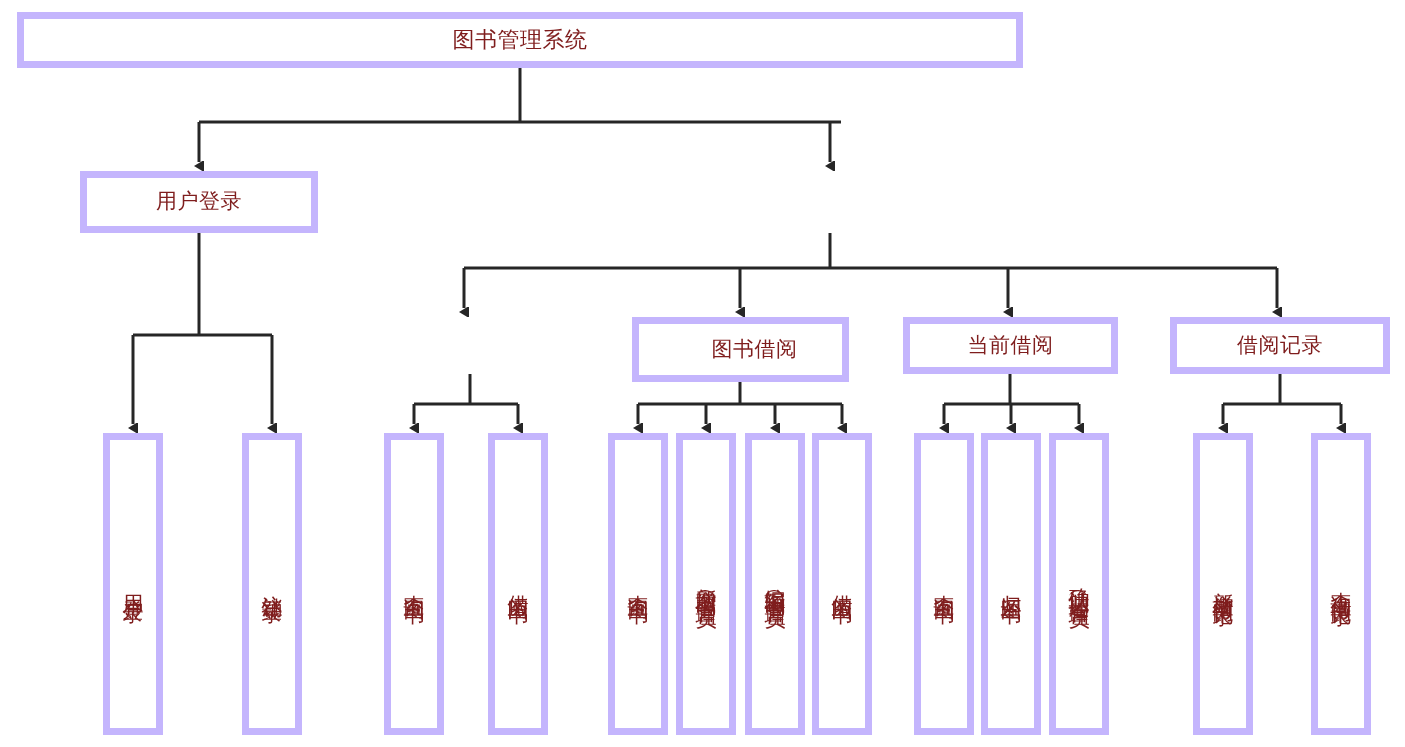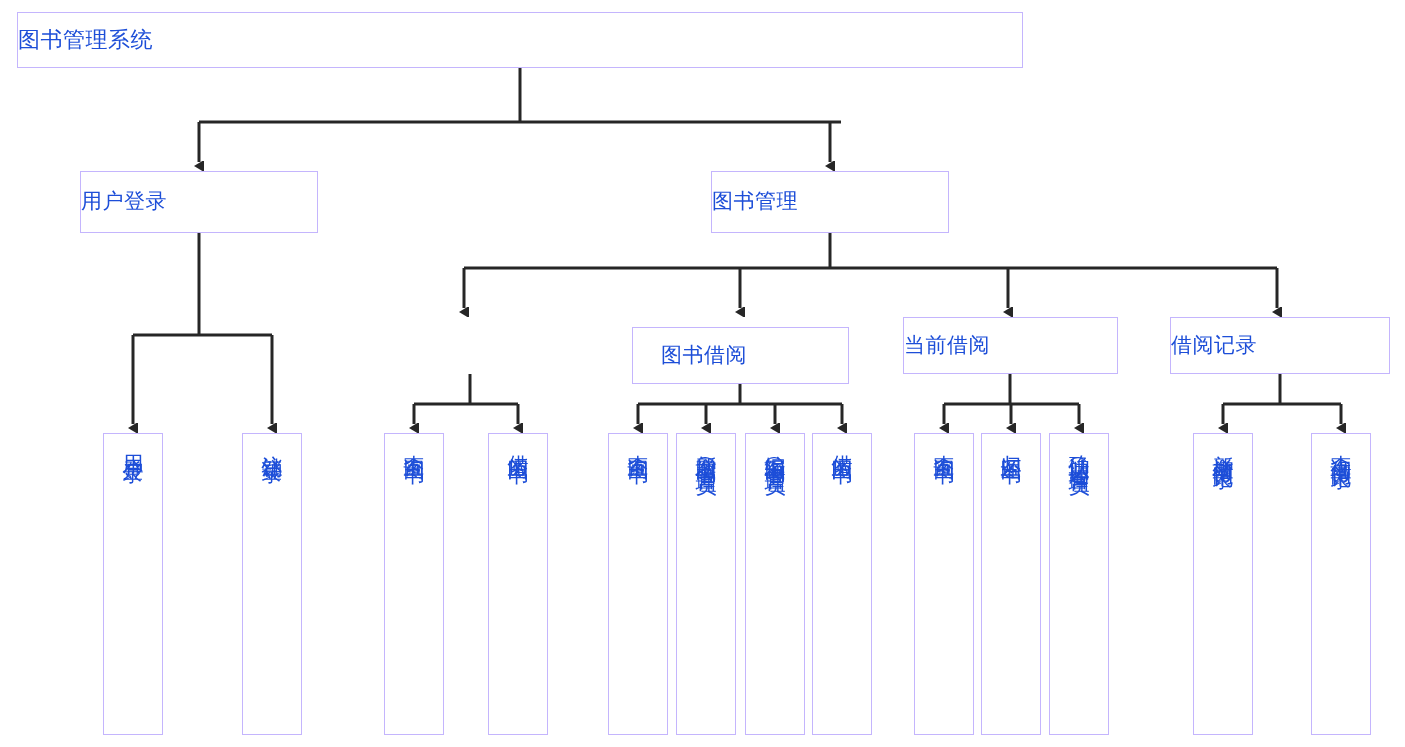--- a/index.html
+++ b/index.html
@@ -19,25 +19,26 @@
     position: absolute;
     left: 0;
     top: 0;
     width: 1405px;
     height: 747px;
     pointer-events: none;
   }
   .node {
     position: absolute;
     box-sizing: border-box;
-    border: 1px solid #c4b5fd;
+    border: 7px solid #c4b5fd;
     background: #ffffff;
     display: flex;
     align-items: center;
-    color: #1d4ed8;
+    justify-content: center;
+    color: #7f1d1d;
   }
   .node.horiz {
     font-size: 21px;
     letter-spacing: 0.5px;
     line-height: 1.2;
   }
   .node.root {
     font-size: 22px;
   }
   .node.vert {
@@ -119,25 +120,22 @@
     </g>
   </svg>
 
   <div class="node horiz root" style="left:17px; top:12px; width:1006px; height:56px;">
     <span class="label">图书管理系统</span>
   </div>
 
   <div class="node horiz" style="left:80px; top:171px; width:238px; height:62px;">
     <span class="label">用户登录</span>
   </div>
-  <div class="node horiz" style="left:711px; top:171px; width:238px; height:62px;">
-    <span class="label">图书管理</span>
-  </div>
 
-  <div class="node horiz" style="left:632px; top:327px; width:217px; height:57px;padding-left:28px;">
+  <div class="node horiz" style="left:632px; top:317px; width:217px; height:65px;padding-left:28px;">
     <span class="label">图书借阅</span>
   </div>
   <div class="node horiz" style="left:1170px; top:317px; width:220px; height:57px;">
     <span class="label">借阅记录</span>
   </div>
   <div class="node horiz" style="left:903px; top:317px; width:215px; height:57px;">
     <span class="label">当前借阅</span>
   </div>
 
   <div class="node vert" style="left:103px; top:433px; width:60px; height:302px;">

